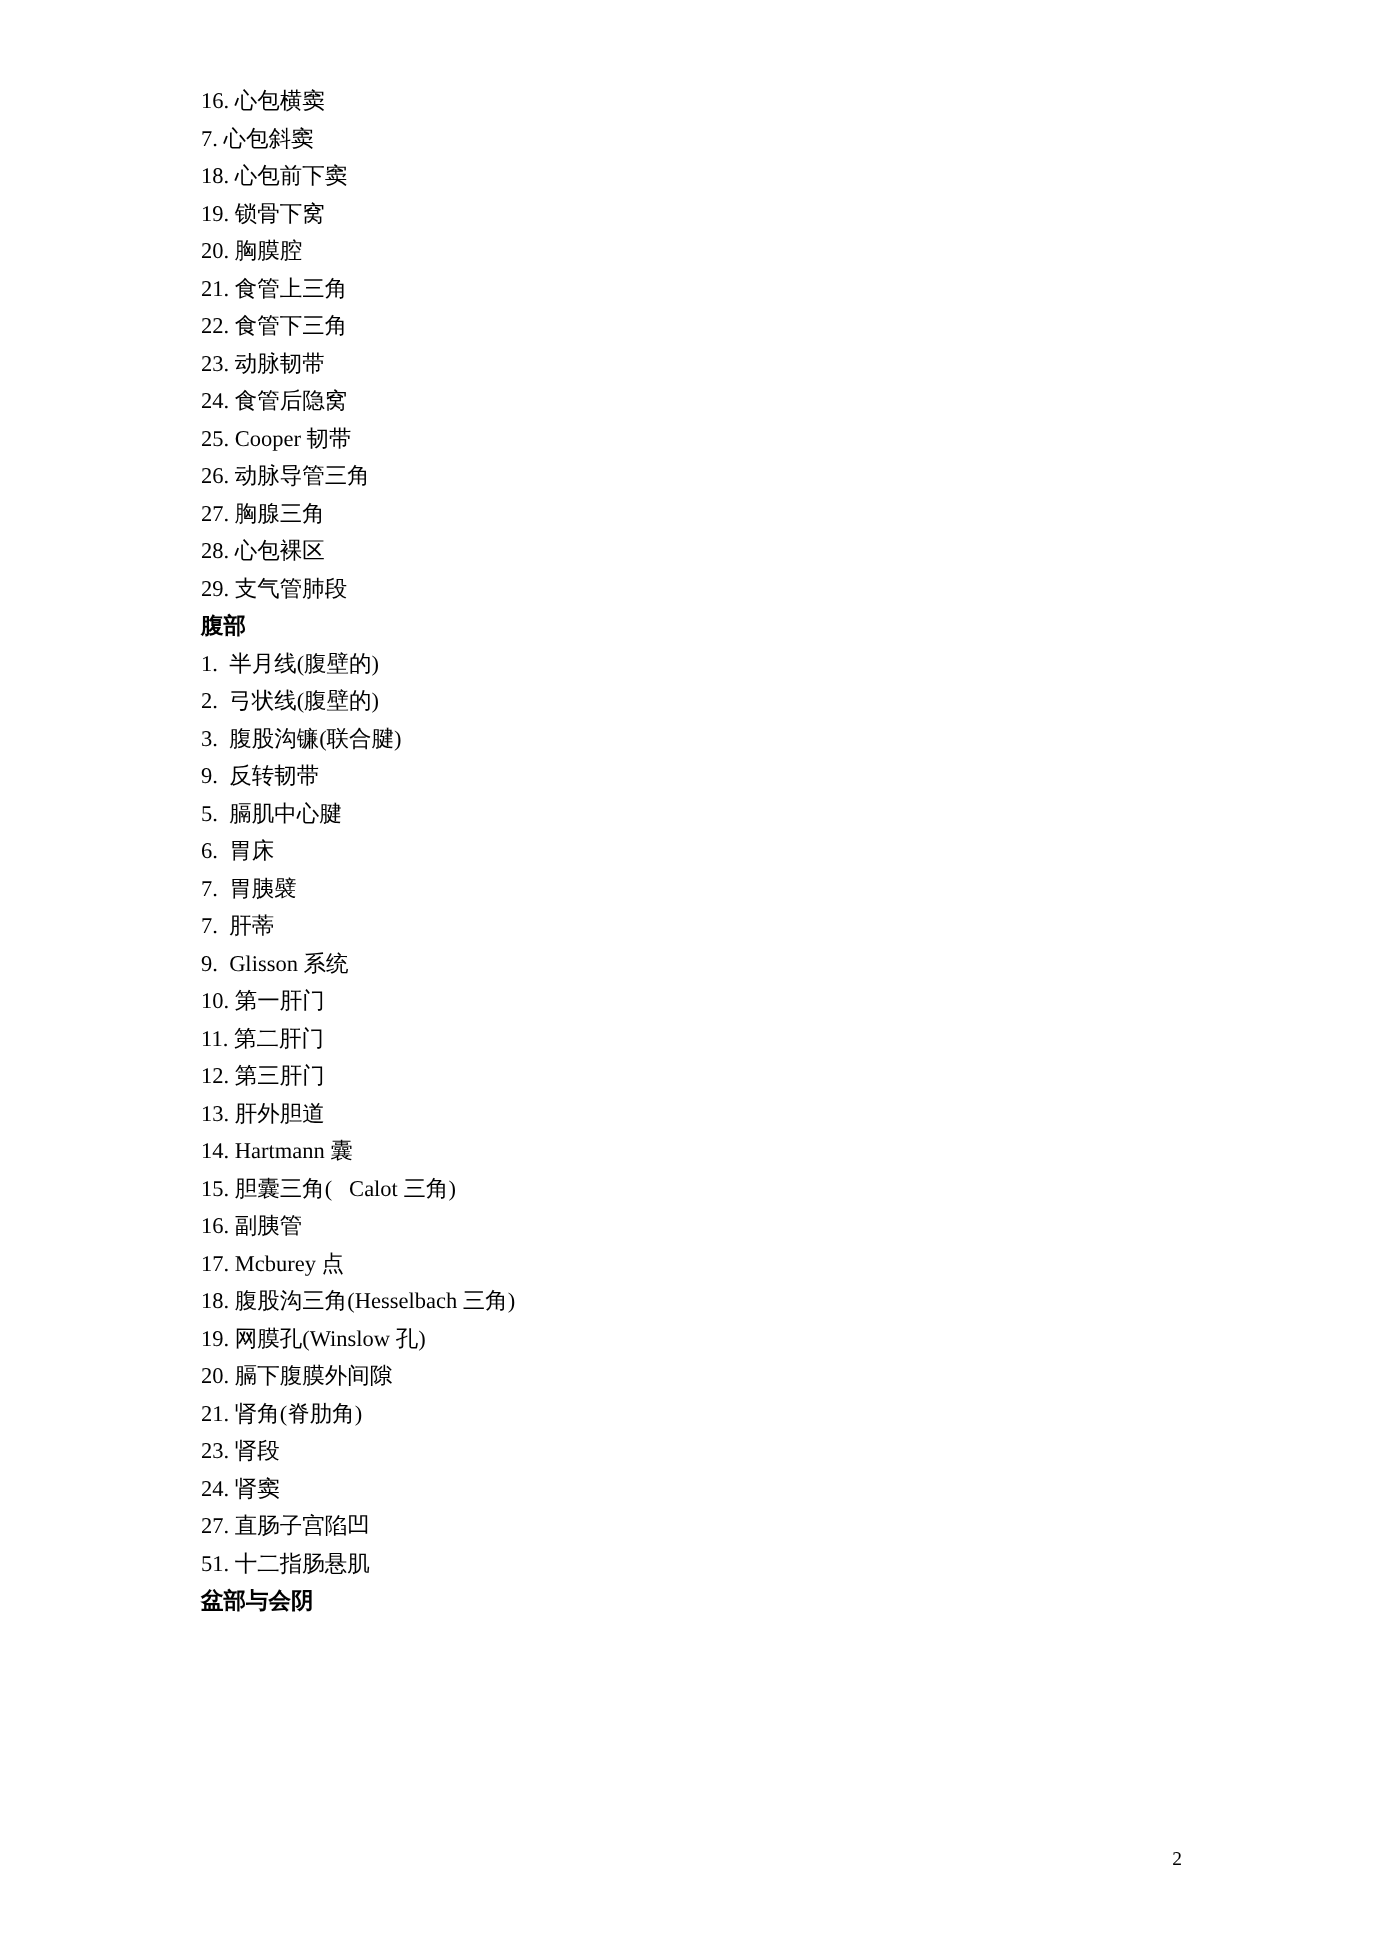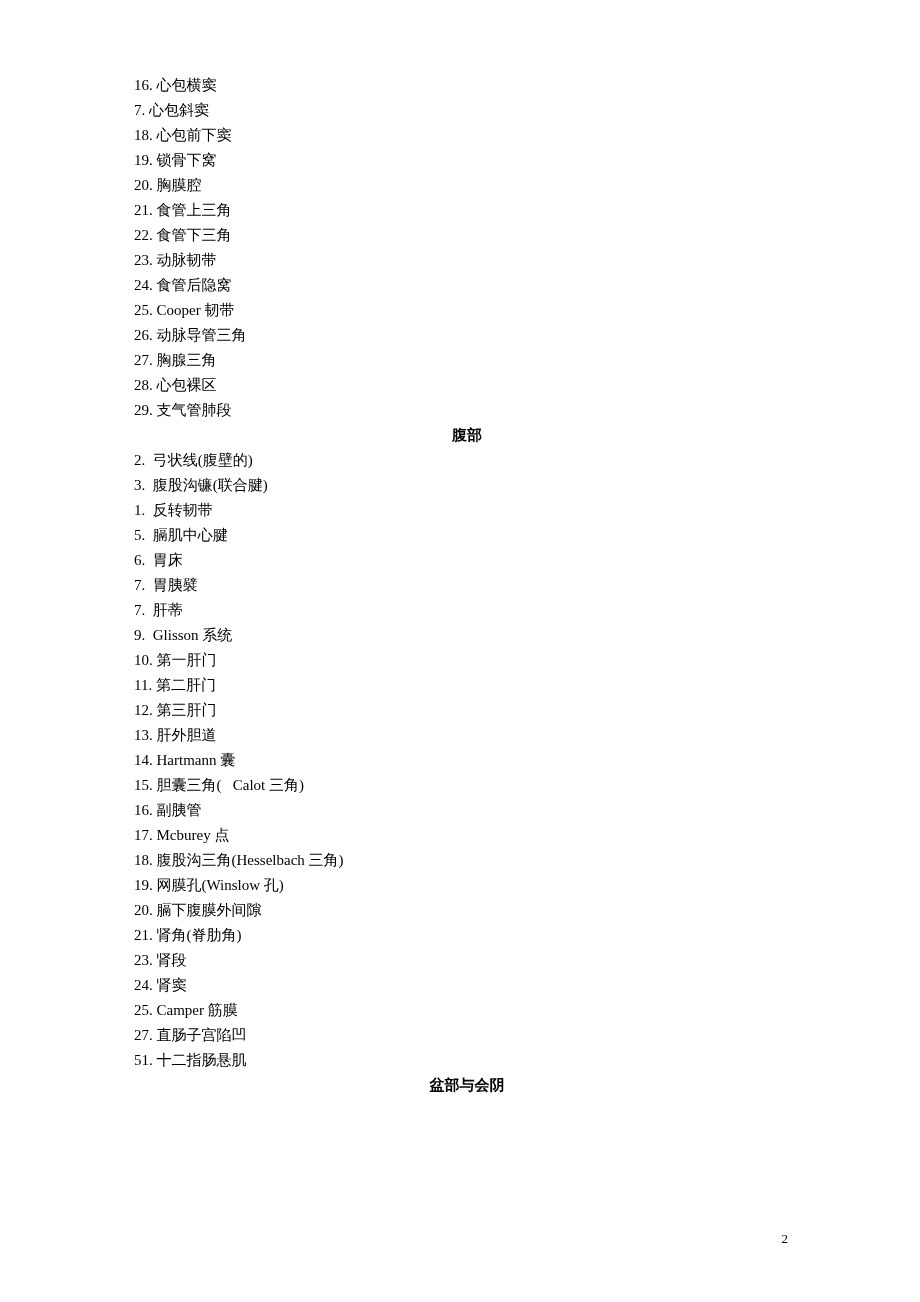--- a/index.html
+++ b/index.html
@@ -6,31 +6,30 @@
   body {
     background: #ffffff;
     width: 920px;
     height: 1302px;
     font-family: "SimSun", "宋体", serif;
     font-size: 15px;
     color: #000000;
     position: relative;
   }
   .page {
-    padding-top: 73px;
+    padding-top: 56px;
     padding-left: 134px;
     padding-right: 120px;
   }
   .line {
     line-height: 25px;
     white-space: pre;
   }
   .heading {
     font-weight: bold;
-    text-align: center;
   }
   .page-number {
     position: absolute;
     bottom: 55px;
     right: 132px;
     font-size: 13px;
     font-family: "Times New Roman", serif;
   }
 </style>
 </head>
@@ -48,42 +47,42 @@
       <div class="line">23. 动脉韧带</div>
       <div class="line">24. 食管后隐窝</div>
       <div class="line">25. Cooper 韧带</div>
       <div class="line">26. 动脉导管三角</div>
       <div class="line">27. 胸腺三角</div>
       <div class="line">28. 心包裸区</div>
       <div class="line">29. 支气管肺段</div>
     </div>
   <div class="line heading">腹部</div>
   <div id="section2">
+      <div class="line">1.  半月线(腹壁的)</div>
       <div class="line">2.  弓状线(腹壁的)</div>
       <div class="line">3.  腹股沟镰(联合腱)</div>
-      <div class="line">1.  反转韧带</div>
+      <div class="line">9.  反转韧带</div>
       <div class="line">5.  膈肌中心腱</div>
       <div class="line">6.  胃床</div>
       <div class="line">7.  胃胰襞</div>
       <div class="line">7.  肝蒂</div>
       <div class="line">9.  Glisson 系统</div>
       <div class="line">10. 第一肝门</div>
       <div class="line">11. 第二肝门</div>
       <div class="line">12. 第三肝门</div>
       <div class="line">13. 肝外胆道</div>
       <div class="line">14. Hartmann 囊</div>
       <div class="line">15. 胆囊三角(   Calot 三角)</div>
       <div class="line">16. 副胰管</div>
       <div class="line">17. Mcburey 点</div>
       <div class="line">18. 腹股沟三角(Hesselbach 三角)</div>
       <div class="line">19. 网膜孔(Winslow 孔)</div>
       <div class="line">20. 膈下腹膜外间隙</div>
       <div class="line">21. 肾角(脊肋角)</div>
       <div class="line">23. 肾段</div>
       <div class="line">24. 肾窦</div>
-      <div class="line">25. Camper 筋膜</div>
       <div class="line">27. 直肠子宫陷凹</div>
       <div class="line">51. 十二指肠悬肌</div>
     </div>
   <div class="line heading">盆部与会阴</div>
 </div>
 
 <div class="page-number">2</div>
 
 </body></html>

